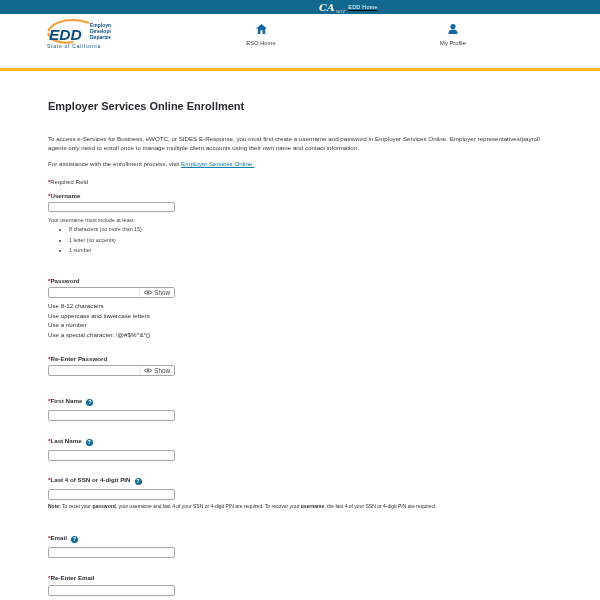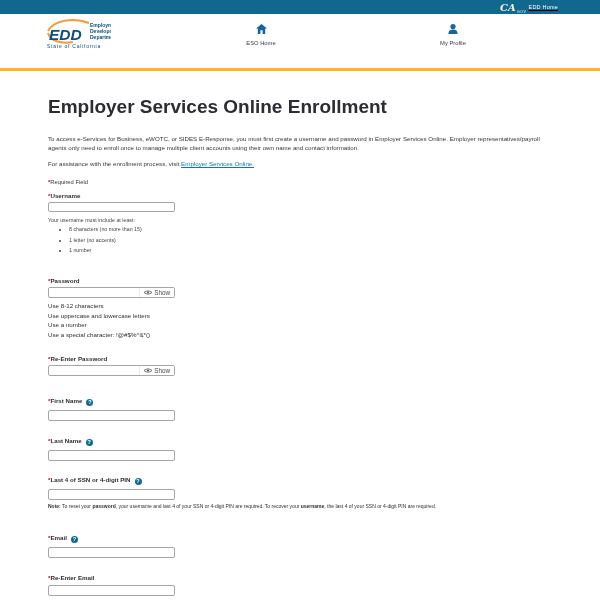--- a/index.html
+++ b/index.html
@@ -1,36 +1,36 @@
 <!DOCTYPE html>
 <html><head>
 <meta charset="utf-8">
 <style>
   * { margin:0; padding:0; box-sizing:border-box; }
   html,body { width:600px; height:600px; background:#fff; font-family:"Liberation Sans", sans-serif; overflow:hidden; }
   .page { width:600px; height:600px; position:relative; background:#fff; }
 
   
-  .topbar { height:14px; background:#10688F; display:flex; align-items:center; justify-content:flex-end; padding:0 42px 0 138px;text-decoration:underline; }
+  .topbar { height:14px; background:#10688F; display:flex; align-items:center; justify-content:center; padding:0 42px 0 138px;text-decoration:underline; }
   .ca-logo { display:flex; align-items:flex-end; }
   .edd-home-link { color:#fff; font-size:5.5px; text-decoration:none; letter-spacing:.2px; }
 
   
   .header { height:54px; position:relative; background:#fff; }
   .edd-logo { position:absolute; left:45px; top:4px; }
   .nav-item { position:absolute; top:6px; width:70px; display:flex; flex-direction:column; align-items:center; gap:2px; cursor:pointer; text-decoration:none; }
   .nav-eso { left:226px; }
   .nav-profile { left:418px; }
   .nav-label { font-size:5.8px; color:#3a3a45; }
 
   .gold-line { height:3px; background:#FDB71C; }
 
   
   main { padding:28px 48px 0 48px; color:#37363c; }
-  h1 { font-size:19px; line-height:15px; font-weight:bold; color:#2d2b33; margin-bottom:20px; }
+  h1 { font-size:11px; line-height:15px; font-weight:bold; color:#2d2b33; margin-bottom:20px; }
   .intro { font-size:6.2px; line-height:9px; margin-bottom:7px; max-width:504px; }
   .assist { font-size:6.2px; line-height:9px; margin-bottom:11px; }
   .assist a { color:#0B79A9; text-decoration:underline; cursor:pointer; }
   .required { font-size:5.8px; margin-bottom:7px; }
   .ast { color:#C00000; font-weight:bold; }
 
   .group label { display:block; font-size:6.2px; font-weight:bold; color:#2f2e34; margin-bottom:3px; }
   .group.spaced label { margin-bottom:4px; }
   .txt { display:block; width:127px; height:10px; border:1px solid #a6a6a6; border-radius:2px; font-size:6px; padding:0 2px; background:#fff; }
   .txt.tall { height:11px; }

